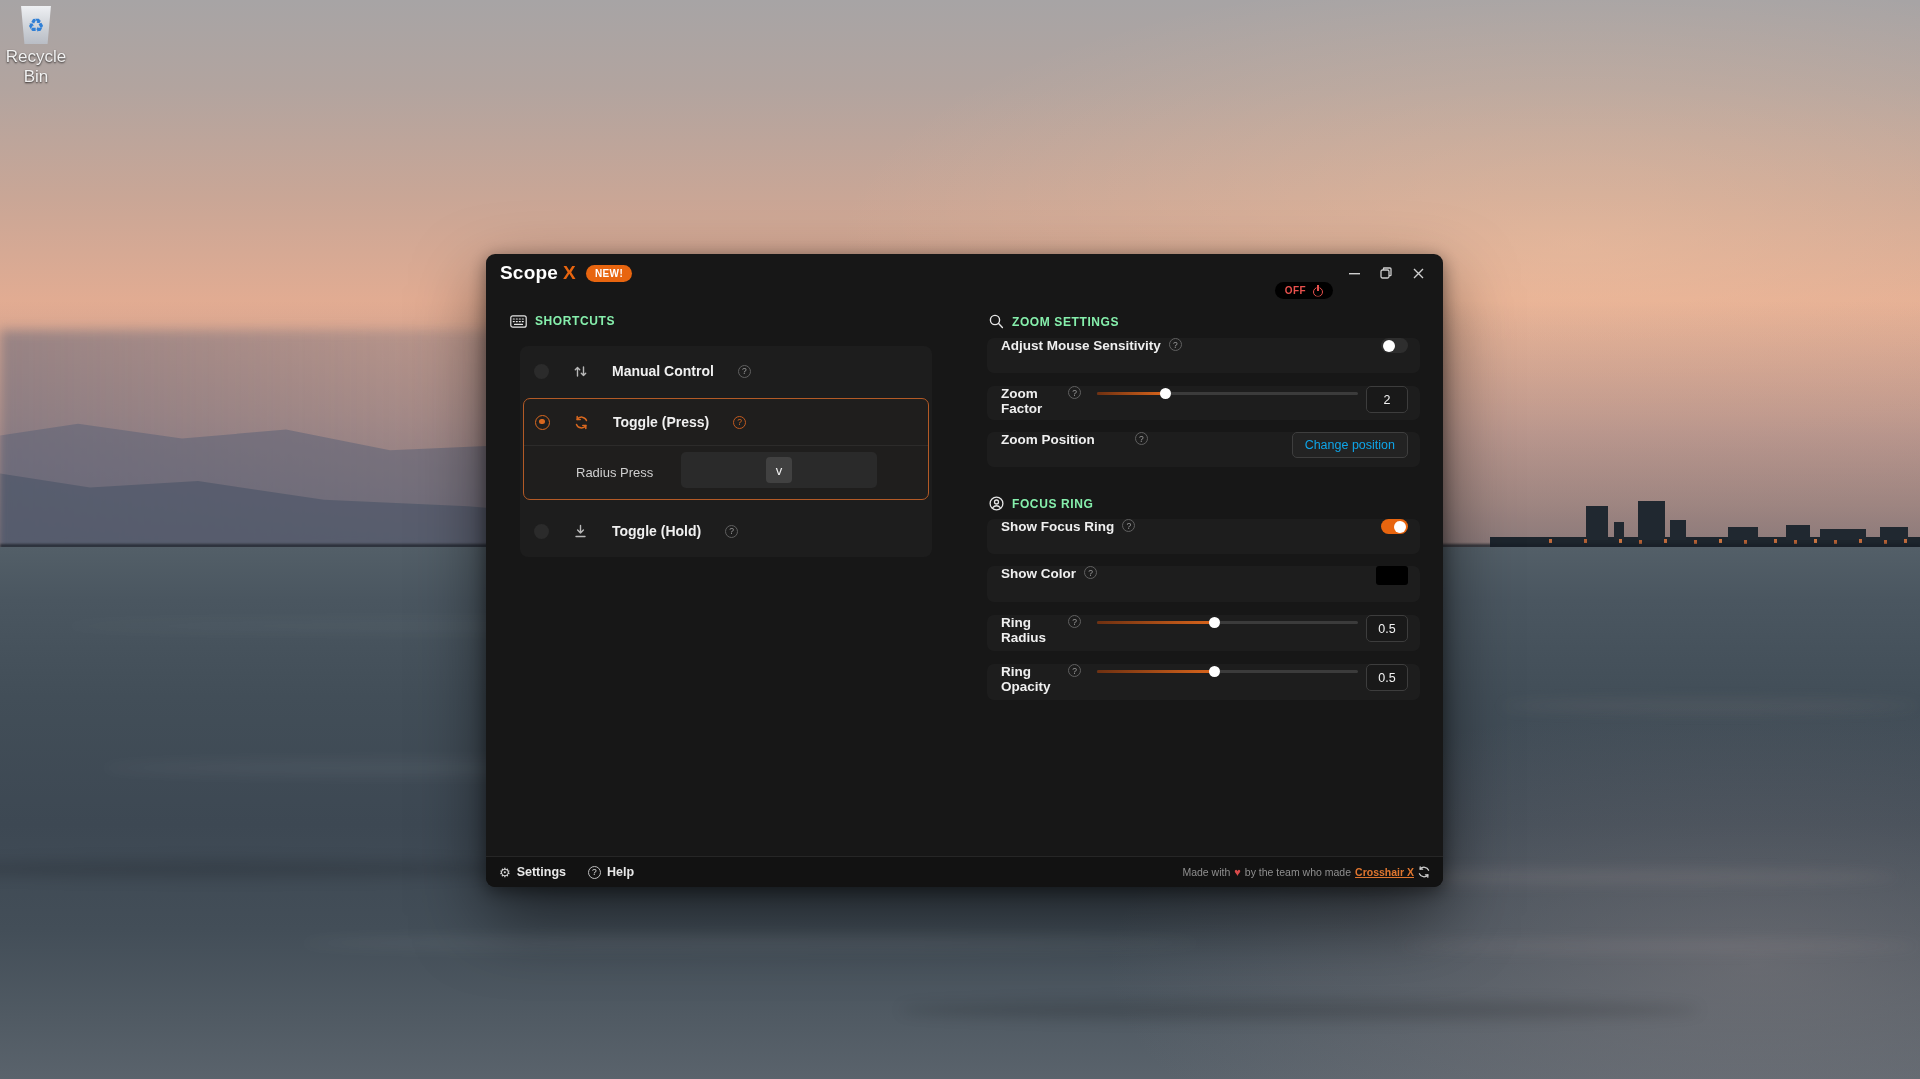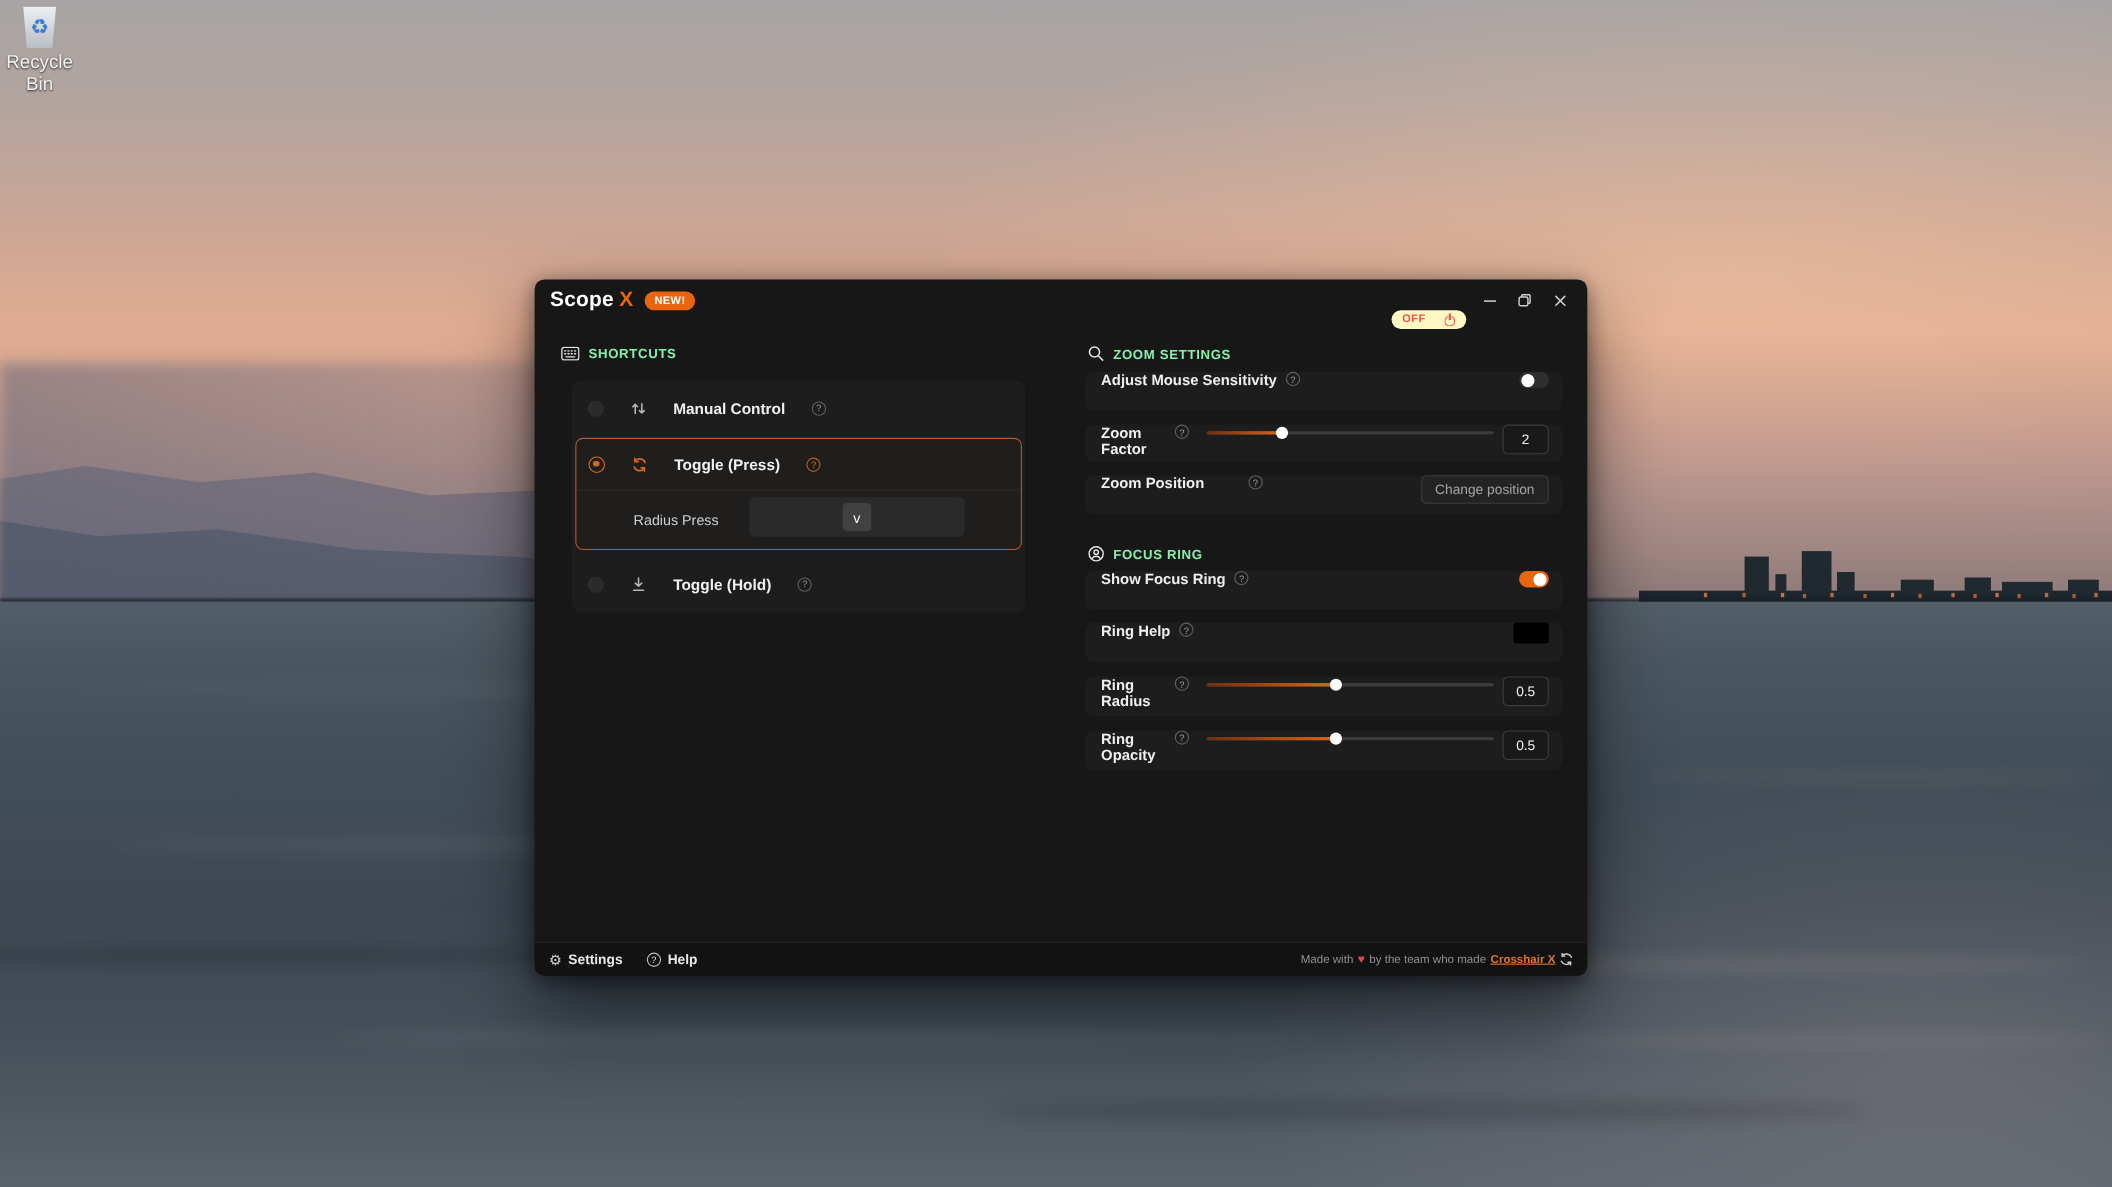--- a/index.html
+++ b/index.html
@@ -58,21 +58,21 @@
          background:#171717; border-radius:9px; color:#ededed;
          box-shadow:0 30px 70px rgba(0,0,0,.55), 0 4px 18px rgba(0,0,0,.45);
          overflow:hidden; }
   .titlebar { position:absolute; left:0; top:0; width:100%; height:38px;
          display:flex; align-items:center; padding:0 14px; }
   .brand { font-size:19px; font-weight:bold; letter-spacing:.2px; color:#fff; }
   .brand .x { color:#e8650f; margin-left:5px; }
   .badge { margin-left:10px; background:#e8650f; color:#fff; font-size:10px; font-weight:bold;
          padding:3px 9px; border-radius:999px; letter-spacing:.4px; }
   .tb-right { margin-left:auto; display:flex; align-items:center; gap:10px; }
-  .offpill { display:flex; align-items:center; gap:17px; background:#fef9c3;
+  .offpill { display:flex; align-items:center; gap:7px; background:#000000;
          border-radius:10px; padding:3px 10px; cursor:pointer;margin-top:35px; }
   .offpill .t { color:#e8514d; font-size:10px; font-weight:bold; letter-spacing:.4px; }
   .pwr { width:10px; height:10px; position:relative; }
   .pwr::before { content:""; position:absolute; left:0; top:1px; width:8px; height:8px;
          border:1.4px solid #e8514d; border-radius:50%;
          clip-path:polygon(0 0,35% 0,35% 40%,65% 40%,65% 0,100% 0,100% 100%,0 100%); }
   .pwr::after { content:""; position:absolute; left:4.3px; top:-1px; width:1.5px; height:6px; background:#e8514d; }
   .winbtn { width:22px; height:22px; display:flex; align-items:center; justify-content:center;
          color:#cfcfcf; cursor:pointer; }
 
@@ -122,21 +122,21 @@
   .slider { position:relative; width:261px; height:14px; flex:none; cursor:pointer; }
   .slider .track { position:absolute; left:0; top:6px; width:100%; height:2.5px;
          background:#3b3b3b; border-radius:2px; }
   .slider .fill { position:absolute; left:0; top:6px; height:2.5px; border-radius:2px;
          background:linear-gradient(90deg,#6e3011,#d9651c); }
   .slider .knob { position:absolute; top:2px; width:11px; height:11px; margin-left:-5px;
          border-radius:50%; background:#fff; }
   .valbox { width:42px; height:27px; border:1px solid #3d3d3d; border-radius:5px; background:#191919;
          display:flex; align-items:center; justify-content:center; font-size:12.5px; color:#f2f2f2; flex:none; }
   .btn { height:26px; padding:0 12px; background:#232323; border:1px solid #3e3e3e; border-radius:5px;
-         display:flex; align-items:center; font-size:12.5px; color:#a3a3a3; cursor:pointer; flex:none; }
+         display:flex; align-items:center; font-size:12.5px; color:#0ea5e9; cursor:pointer; flex:none; }
   .swatch { width:32px; height:19px; border-radius:3px; flex:none; }
 
   
   .footer { position:absolute; left:0; bottom:0; width:100%; height:31px; background:#121212;
          border-top:1px solid #262626; display:flex; align-items:center; padding:0 13px; }
   .f-item { display:flex; align-items:center; gap:6px; margin-right:22px; cursor:pointer; }
   .f-item .txt { font-size:12.5px; font-weight:bold; color:#e8e8e8; }
   .gear { font-size:13px; color:#d4d4d4; line-height:1; }
   .credit { margin-left:auto; display:flex; align-items:center; gap:4px; font-size:10.5px; color:#8f8f8f; }
   .heart { color:#d94b4b; font-size:11px; }
@@ -318,21 +318,21 @@
     <div class="srow" style="top:227px;">
       <span class="lab">Show Focus Ring</span>
       <span class="helpc">?</span>
       <span class="spacer"></span>
       <div class="toggle" data-state="on">
           <div class="knob"></div>
         </div>
     </div>
 
     <div class="srow" style="top:274px; height:36px;">
-      <span class="lab">Ring Help</span>
+      <span class="lab">Show Color</span>
       <span class="helpc">?</span>
       <span class="spacer"></span>
       <div class="swatch" style="background: rgb(0, 0, 0);"></div>
     </div>
 
     <div class="srow" style="top:323px; height:36px;">
       <span class="lab">Ring Radius</span>
       <span class="helpc">?</span>
       <span class="spacer"></span>
       <div class="slider">

